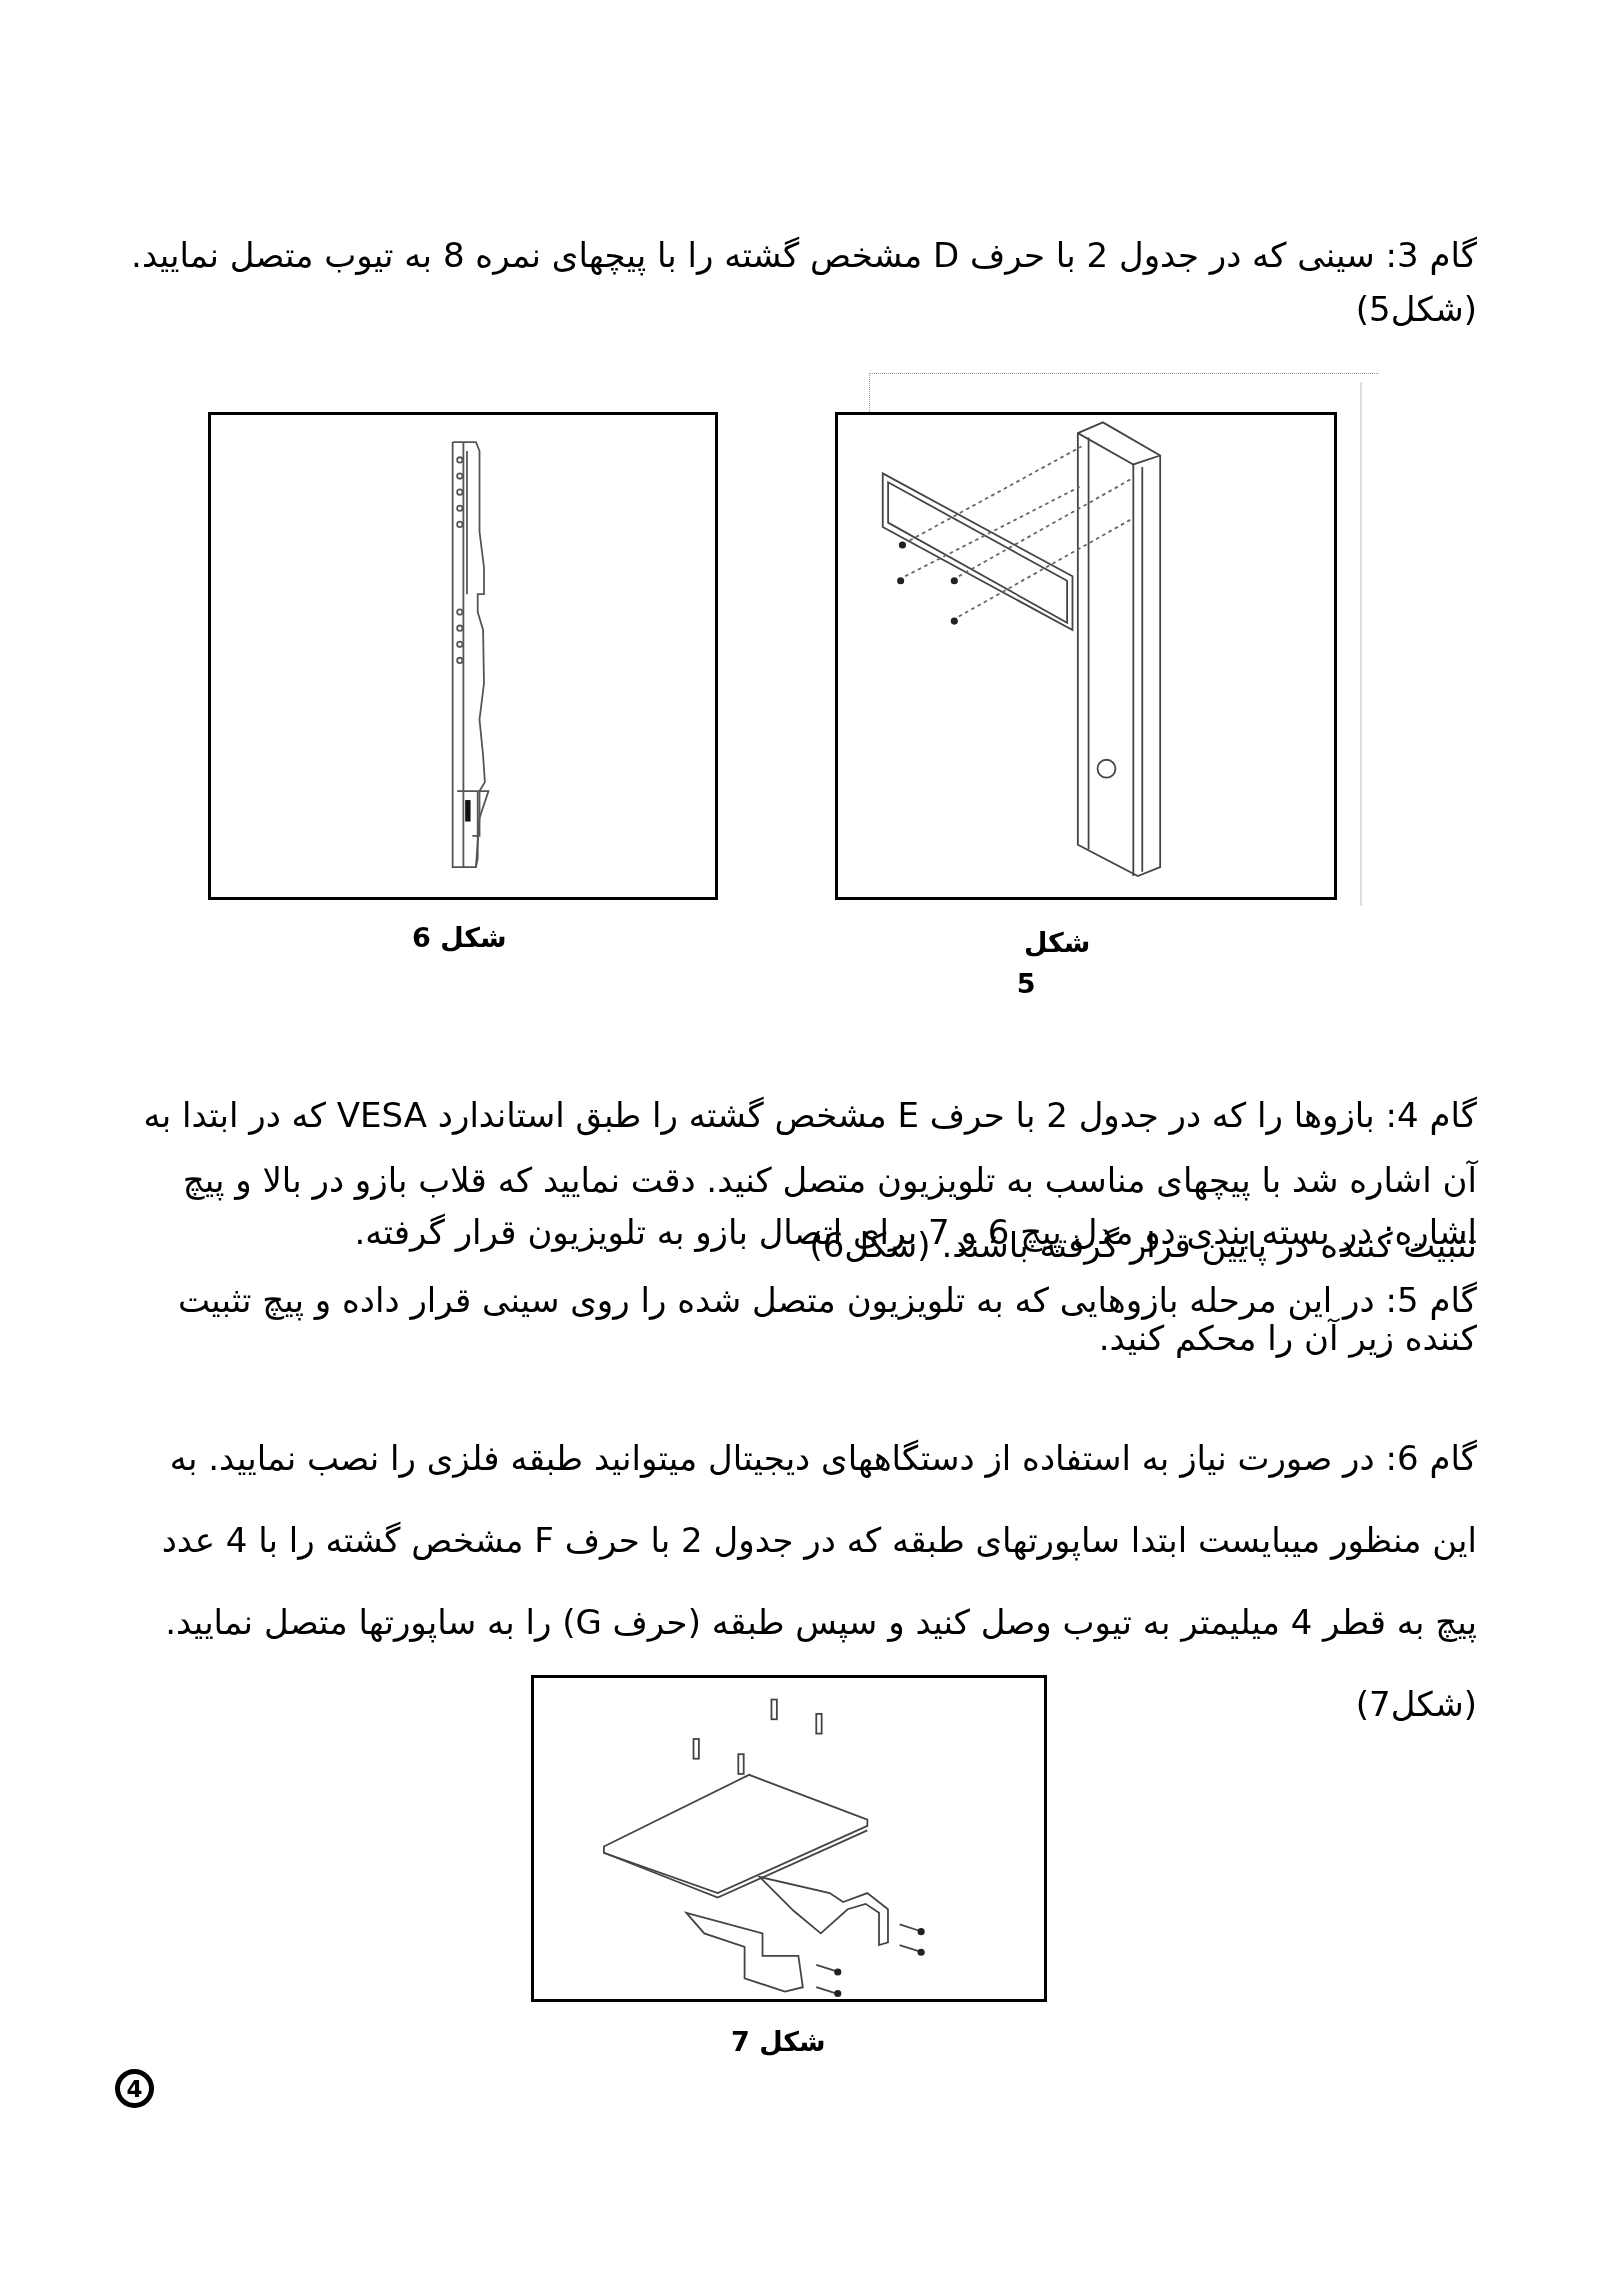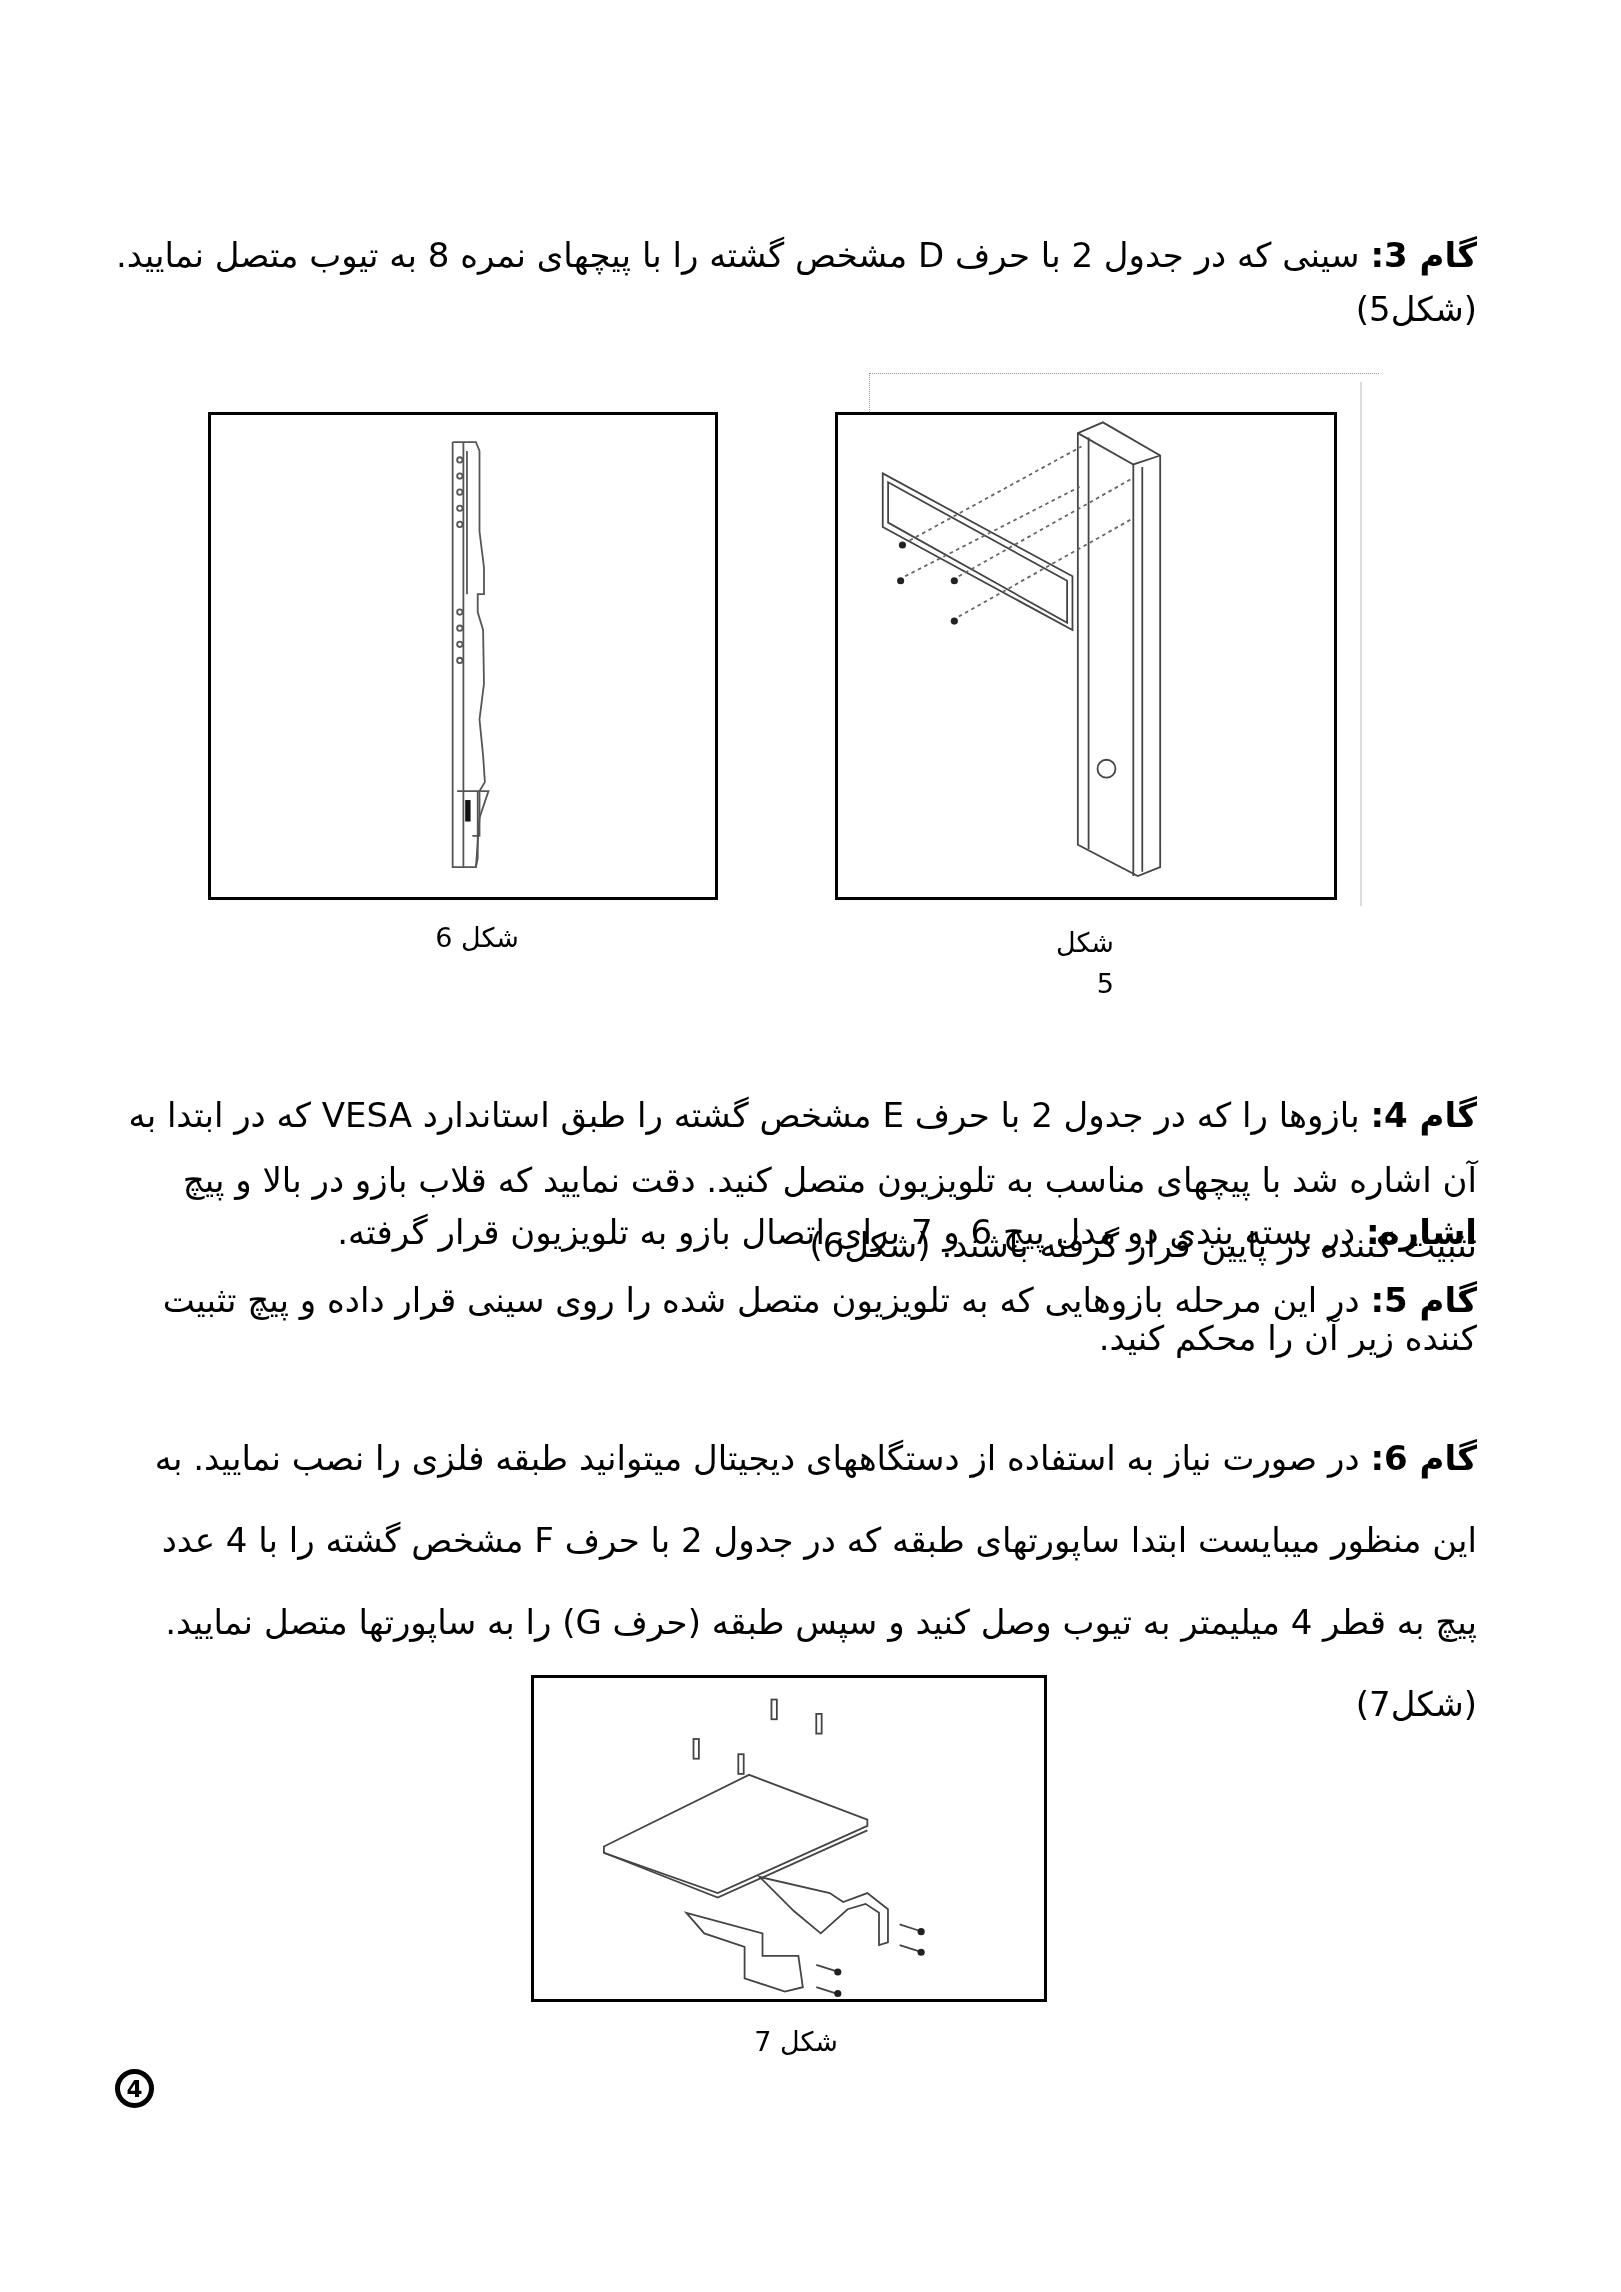--- a/index.html
+++ b/index.html
@@ -1,22 +1,22 @@
 <!DOCTYPE html>
 <html style="font-size:14.3px"><head>
 <meta charset="utf-8">
 <style>
   html, body { margin:0; padding:0; background:#ffffff; }
   body { width:1621px; height:2293px; position:relative; overflow:hidden;
          font-family:"DejaVu Sans", "Liberation Sans", sans-serif; color:#000; }
   .para { position:absolute; left:116px; width:1361px; direction:rtl; text-align:right;
           font-size:34px; line-height:54px; }
-  .para b { font-weight:bold; }
+  .para b { font-weight:normal; }
   .frame { position:absolute; border:3.6px solid #000; box-sizing:border-box; background:#fff; }
-  .caption { position:absolute; font-weight:normal; font-size:27px; direction:rtl; text-align:right; }
+  .caption { position:absolute; font-weight:bold; font-size:27px; direction:rtl; text-align:left; }
   .pagenum { position:absolute; left:115px; top:2069px; width:39px; height:39px; border:5.4px solid #000;
              border-radius:50%; box-sizing:border-box; display:flex; align-items:center; justify-content:center;
              font-weight:bold; font-size:23px; }
   svg { display:block; }
 </style>
 </head>
 <body>
 
 <div class="para" style="top:228px;">
   <b>گام 3:</b><span> سینی که در جدول 2 با حرف D مشخص گشته را با پیچهای نمره 8 به تیوب متصل نمایید. (شکل5)</span>

